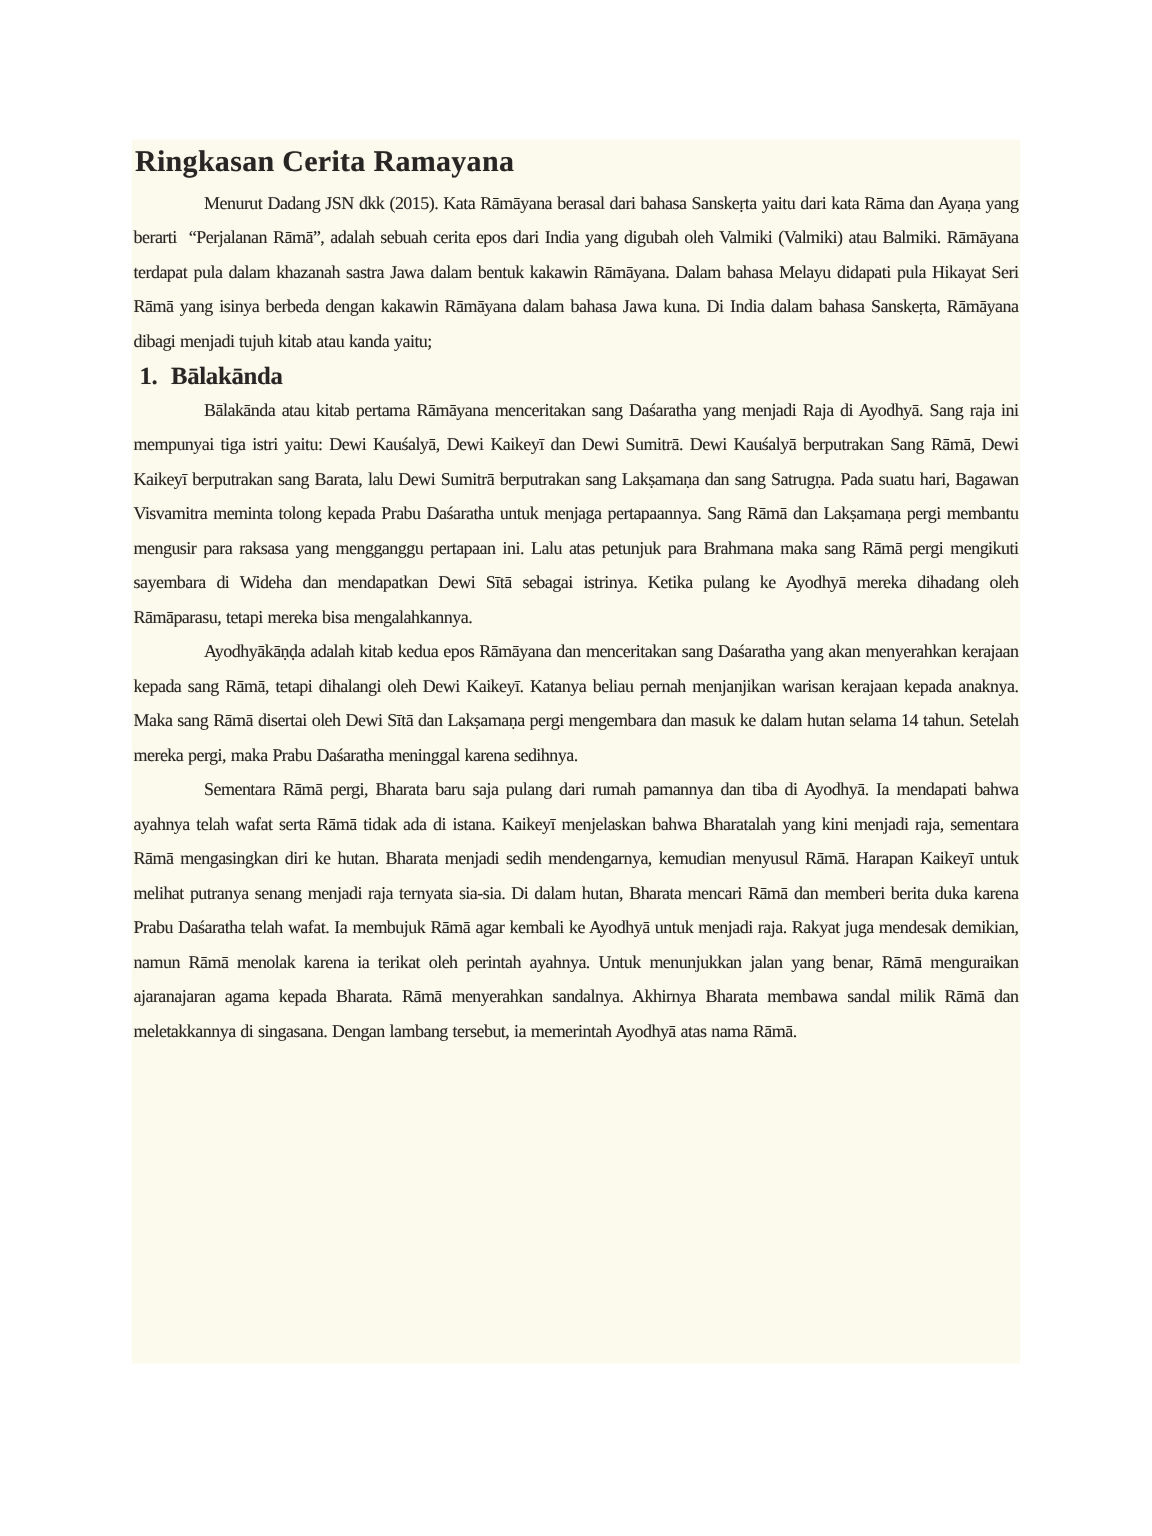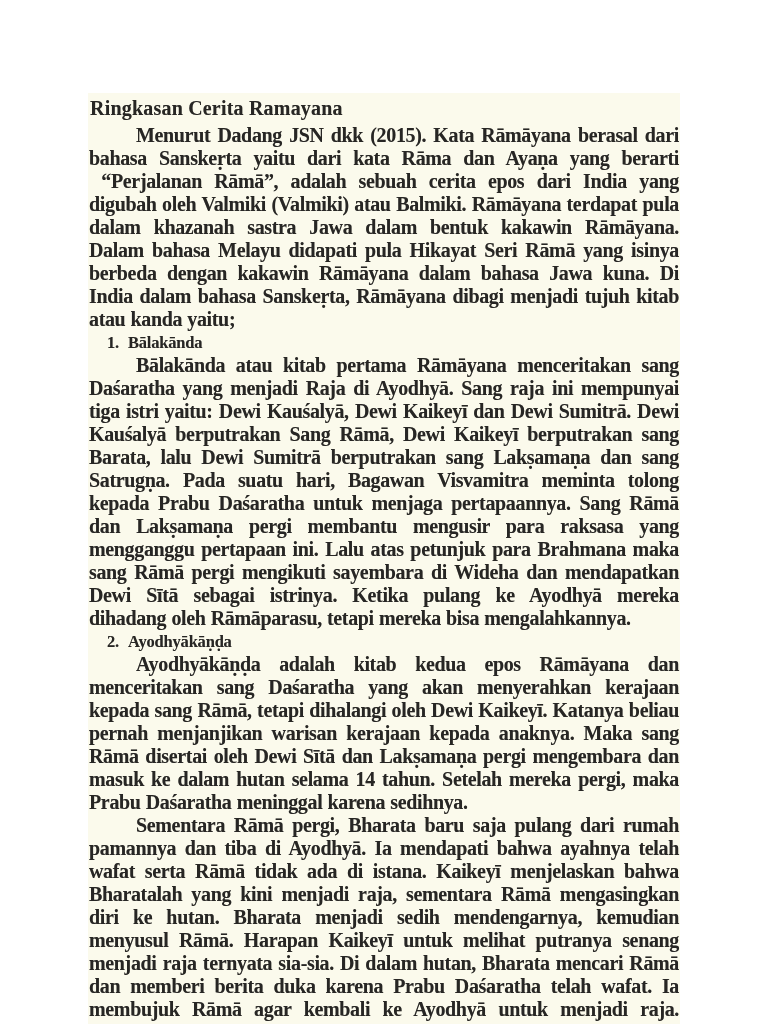--- a/index.html
+++ b/index.html
@@ -27,54 +27,52 @@
     text-shadow: 0 0 0.6px rgba(39, 38, 36, 0.35);
   }
   .doc-title {
     font-size: 20px;
     font-weight: bold;
     line-height: 26px;
     letter-spacing: 0.2px;
     margin: 0 0 3px 1px;
   }
   .para {
-    font-size: 20px;
+    font-size: 12px;
     line-height: 23px;
     text-align: justify;
     text-indent: 47px;
     letter-spacing: -0.35px;
     word-spacing: 0.5px;
     margin: 0;
-    font-weight: bold;
   }
   .heading {
     font-size: 16.5px;
     font-weight: bold;
     line-height: 23px;
     margin: 0;
-    padding-left: 18px;
+    padding-left: 4px;
     letter-spacing: -0.2px;
   }
   .heading .num {
     margin-right: 9px;
   }
 </style>
 </head>
 <body>
 
 <div class="paper">
 
   <h1 class="doc-title">Ringkasan Cerita Ramayana</h1>
 
   <p class="para">Menurut Dadang JSN dkk (2015). Kata Rāmāyana berasal dari bahasa Sanskeṛta yaitu dari kata Rāma dan Ayaṇa yang berarti &nbsp;“Perjalanan Rāmā”, adalah sebuah cerita epos dari India yang digubah oleh Valmiki (Valmiki) atau Balmiki. Rāmāyana terdapat pula dalam khazanah sastra Jawa dalam bentuk kakawin Rāmāyana. Dalam bahasa Melayu didapati pula Hikayat Seri Rāmā yang isinya berbeda dengan kakawin Rāmāyana dalam bahasa Jawa kuna. Di India dalam bahasa Sanskeṛta, Rāmāyana dibagi menjadi tujuh kitab atau kanda yaitu;</p>
 
   <h2 class="heading"><span class="num">1.</span><span>Bālakānda</span></h2>
 
   <p class="para">Bālakānda atau kitab pertama Rāmāyana menceritakan sang Daśaratha yang menjadi Raja di Ayodhyā. Sang raja ini mempunyai tiga istri yaitu: Dewi Kauśalyā, Dewi Kaikeyī dan Dewi Sumitrā. Dewi Kauśalyā berputrakan Sang Rāmā, Dewi Kaikeyī berputrakan sang Barata, lalu Dewi Sumitrā berputrakan sang Lakṣamaṇa dan sang Satrugṇa. Pada suatu hari, Bagawan Visvamitra meminta tolong kepada Prabu Daśaratha untuk menjaga pertapaannya. Sang Rāmā dan Lakṣamaṇa pergi membantu mengusir para raksasa yang mengganggu pertapaan ini. Lalu atas petunjuk para Brahmana maka sang Rāmā pergi mengikuti sayembara di Wideha dan mendapatkan Dewi Sītā sebagai istrinya. Ketika pulang ke Ayodhyā mereka dihadang oleh Rāmāparasu, tetapi mereka bisa mengalahkannya.</p>
 
-  <h2 class="heading"><span class="num">2.</span><span>Ayodhyākāṇḍa</span></h2>
 
   <p class="para">Ayodhyākāṇḍa adalah kitab kedua epos Rāmāyana dan menceritakan sang Daśaratha yang akan menyerahkan kerajaan kepada sang Rāmā, tetapi dihalangi oleh Dewi Kaikeyī. Katanya beliau pernah menjanjikan warisan kerajaan kepada anaknya. Maka sang Rāmā disertai oleh Dewi Sītā dan Lakṣamaṇa pergi mengembara dan masuk ke dalam hutan selama 14 tahun. Setelah mereka pergi, maka Prabu Daśaratha meninggal karena sedihnya.</p>
 
   <p class="para">Sementara Rāmā pergi, Bharata baru saja pulang dari rumah pamannya dan tiba di Ayodhyā. Ia mendapati bahwa ayahnya telah wafat serta Rāmā tidak ada di istana. Kaikeyī menjelaskan bahwa Bharatalah yang kini menjadi raja, sementara Rāmā mengasingkan diri ke hutan. Bharata menjadi sedih mendengarnya, kemudian menyusul Rāmā. Harapan Kaikeyī untuk melihat putranya senang menjadi raja ternyata sia-sia. Di dalam hutan, Bharata mencari Rāmā dan memberi berita duka karena Prabu Daśaratha telah wafat. Ia membujuk Rāmā agar kembali ke Ayodhyā untuk menjadi raja. Rakyat juga mendesak demikian, namun Rāmā menolak karena ia terikat oleh perintah ayahnya. Untuk menunjukkan jalan yang benar, Rāmā menguraikan ajaranajaran agama kepada Bharata. Rāmā menyerahkan sandalnya. Akhirnya Bharata membawa sandal milik Rāmā dan meletakkannya di singasana. Dengan lambang tersebut, ia memerintah Ayodhyā atas nama Rāmā.</p>
 
 
 </div>
 
 </body></html>

